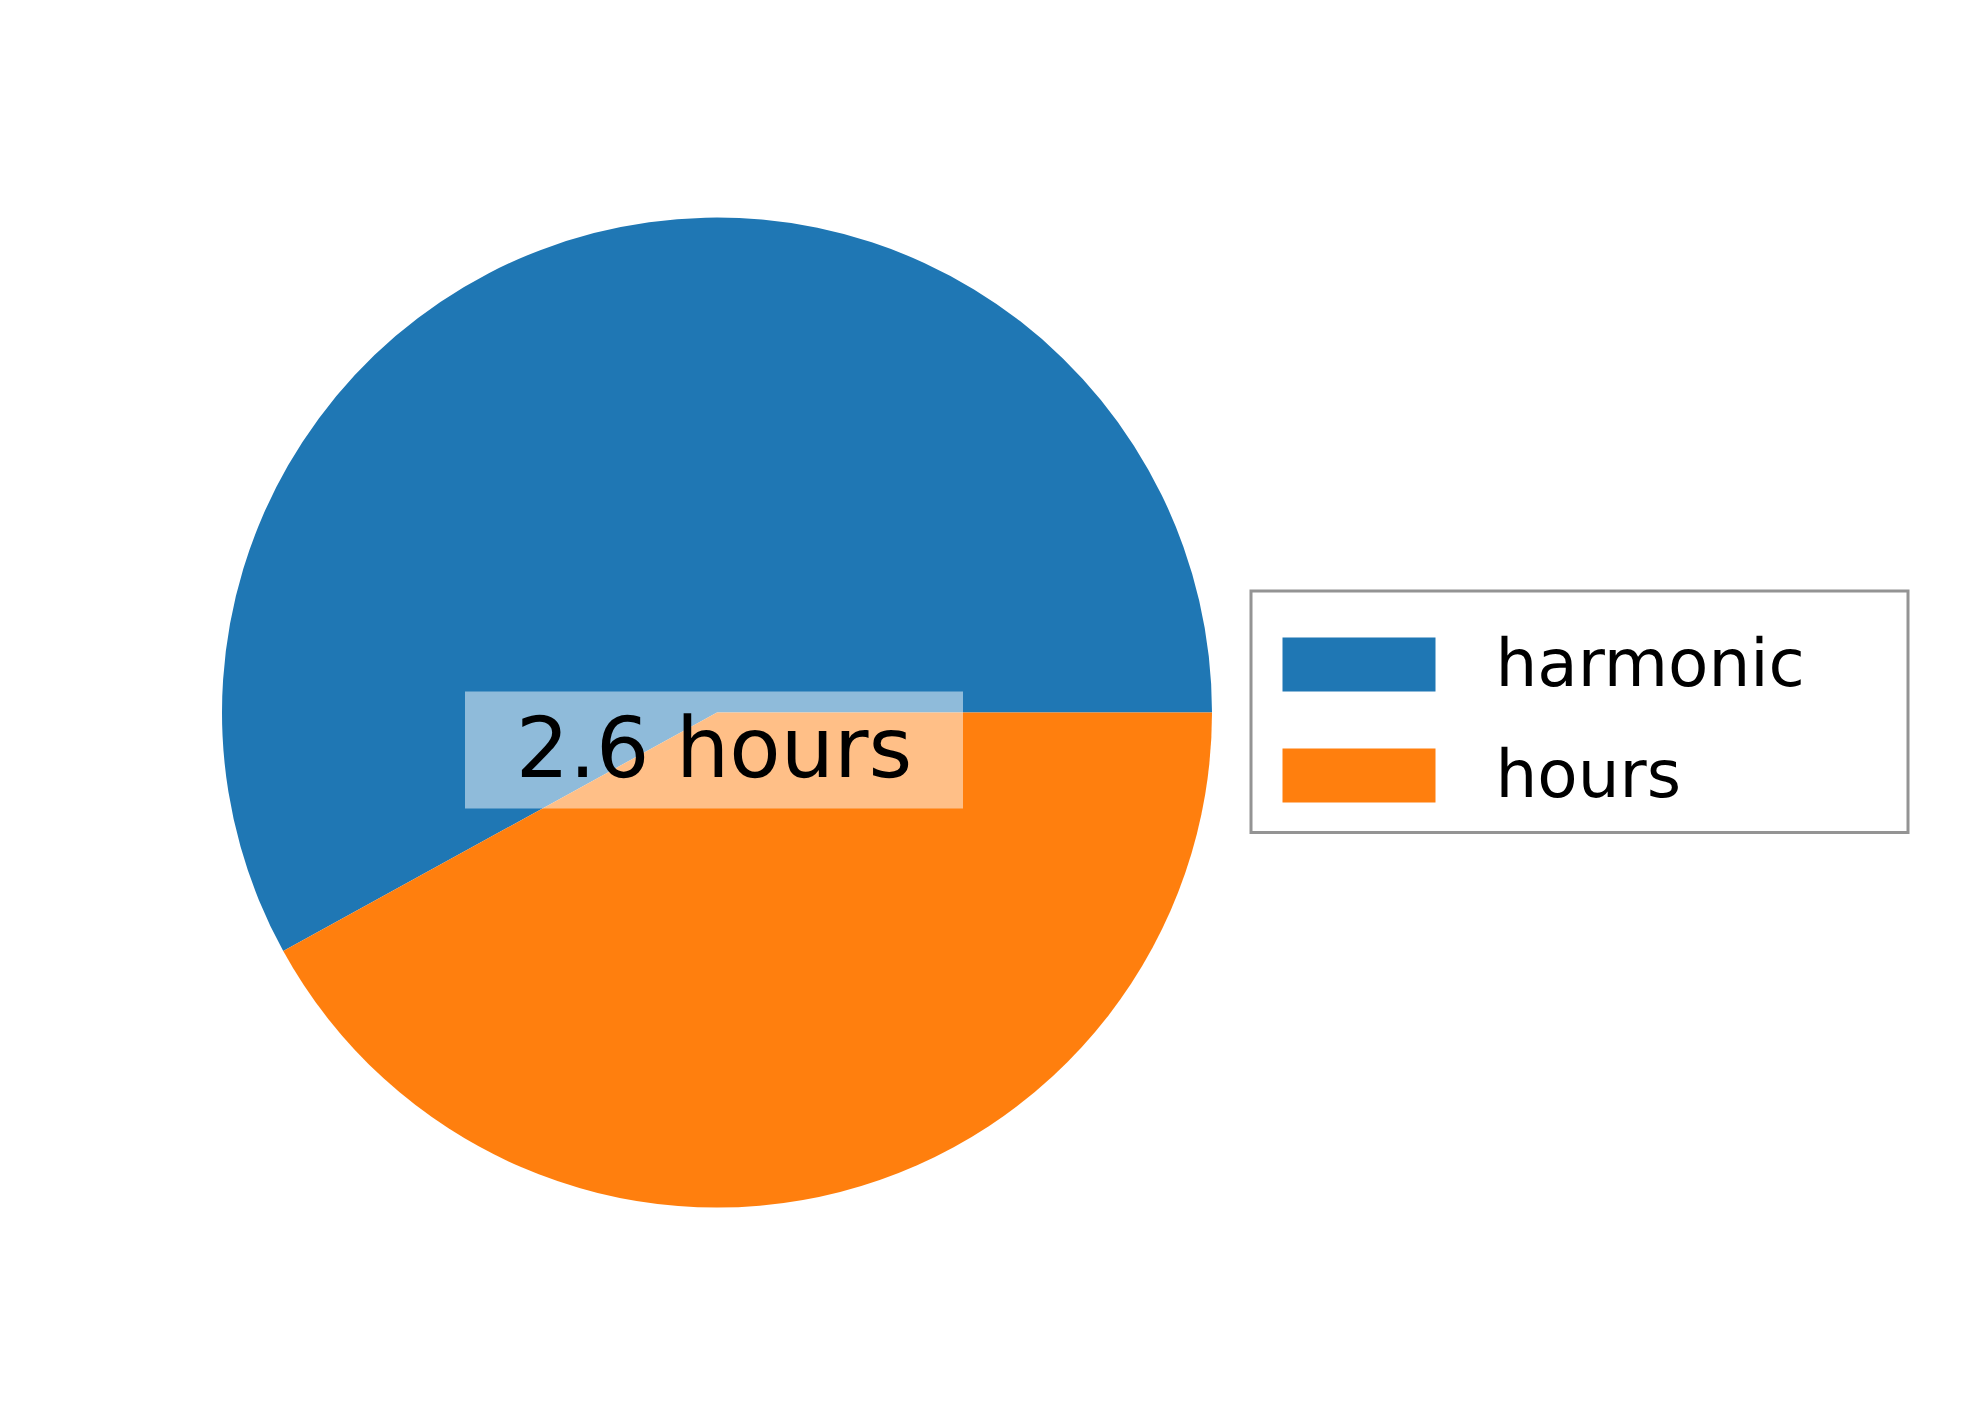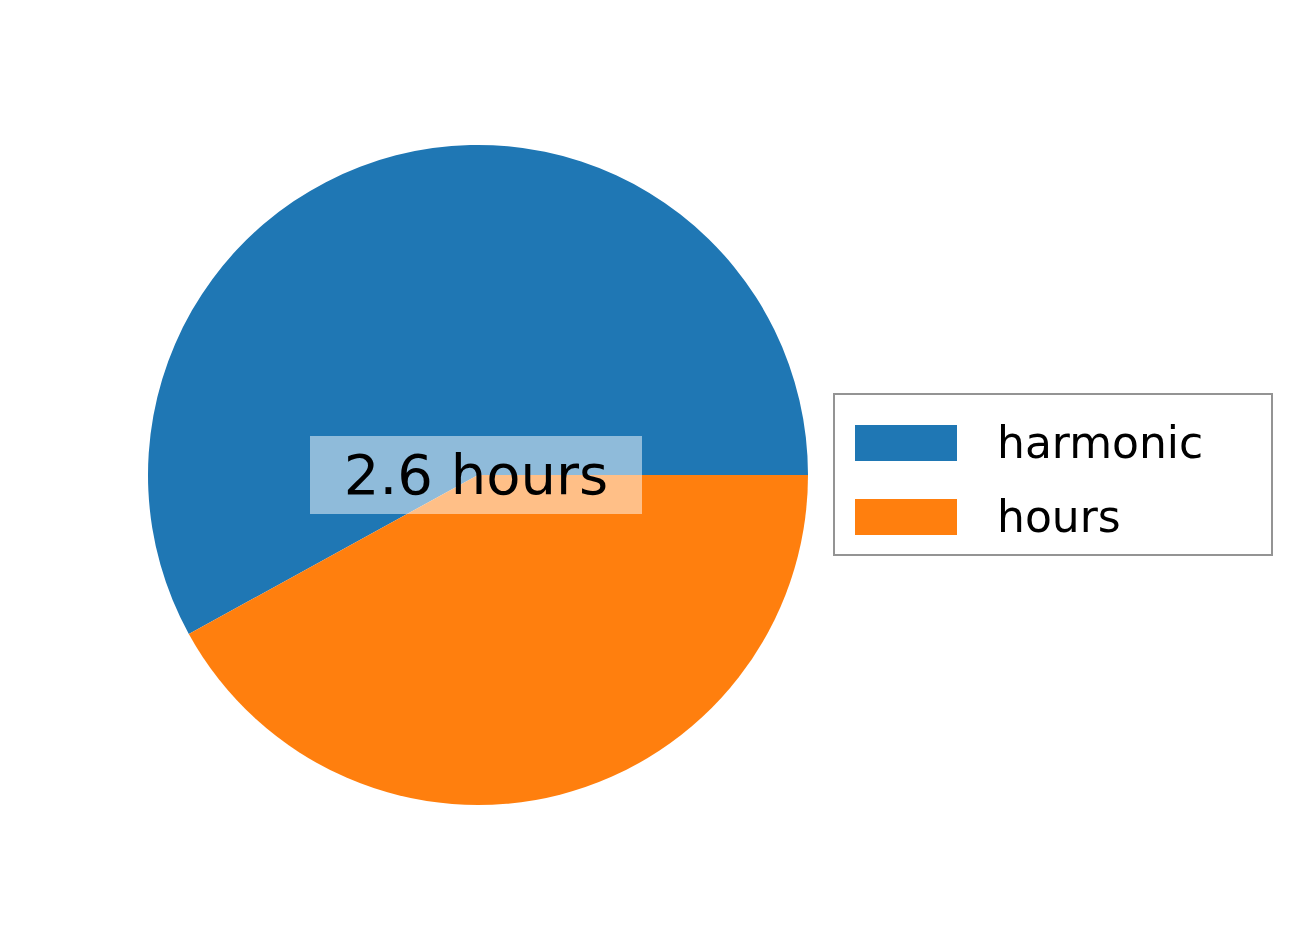--- a/index.html
+++ b/index.html
@@ -32,20 +32,21 @@
     justify-content: center;
     box-sizing: border-box;
     color: #000000;
     font-family: "DejaVu Sans", sans-serif;
     font-size: 56px;
     line-height: 1;
     letter-spacing: 0px;
     white-space: nowrap;
     background: rgba(255, 255, 255, 0.5);
     padding: 0 10px;
+    margin-top: 25px;
   }
   #autopct-label {
     left: 310px;
     top: 436px;
     width: 332px;
     height: 78px;
   }
   #legend-box {
     position: absolute;
     left: 833px;

